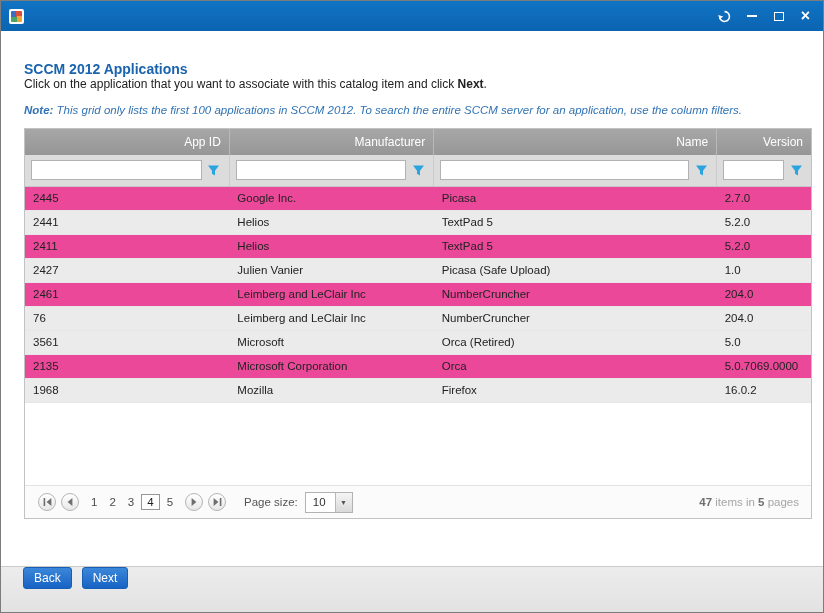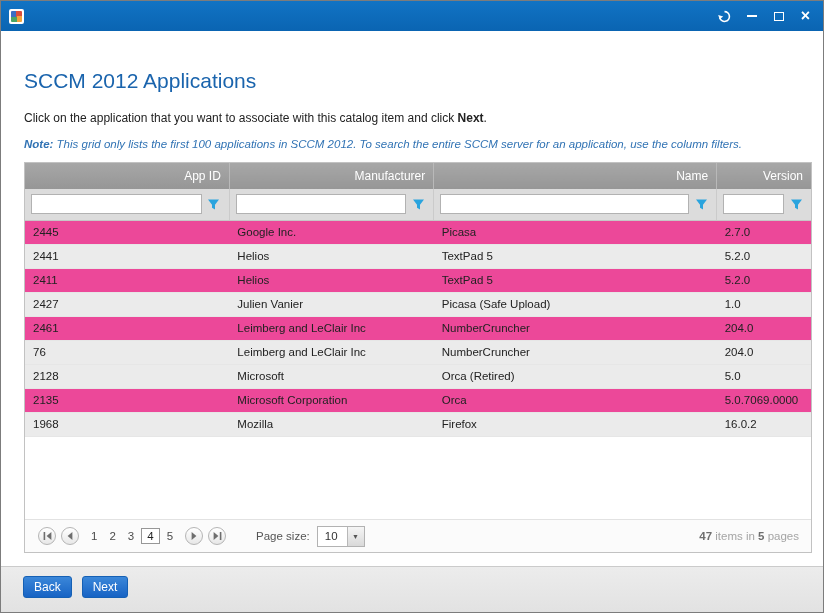--- a/index.html
+++ b/index.html
@@ -37,22 +37,22 @@
   }
   .glyph-min { width: 10px; height: 2px; background: #fff; display: block; }
   .glyph-max { width: 10px; height: 9px; border: 1.5px solid #fff; display: block; }
   .glyph-close { font-size: 16px; line-height: 1; font-weight: bold; }
   
   .content {
     flex: 1 1 auto; background: #fff;
     padding: 0 11px 0 23px;
     display: flex; flex-direction: column; overflow: hidden;
   }
-  .page-title { margin-top: 38px; font-size: 21px; font-weight: normal; color: #1a64ad; }
-  .instruction { margin-top: 18px; font-size: 12px; color: #222; }
+  .page-title { margin-top: 30px; font-size: 14px; font-weight: bold; color: #1a64ad; }
+  .instruction { font-size: 12px; color: #222; }
   .note { margin-top: 13px; font-size: 11.5px; font-style: italic; color: #3173b4; }
   .note .note-label { font-weight: bold; }
   
   .grid {
     margin-top: 12px; height: 391px;
     border: 1px solid #c2c2c2;
     display: flex; flex-direction: column; overflow: hidden;
   }
   table { width: 100%; border-collapse: collapse; table-layout: fixed; }
   thead tr.hdr th {
@@ -94,40 +94,40 @@
   }
   .pbtn {
     width: 18px; height: 18px; border-radius: 50%;
     border: 1px solid #b5b5b5; background: linear-gradient(#ffffff, #e7e7e7);
     display: flex; align-items: center; justify-content: center;
     cursor: pointer; padding: 0; margin: 0 1px;
   }
   .pages { display: flex; align-items: center; gap: 2px; margin: 0 3px; }
   .page-num { padding: 2px 5px; color: #4a4a4a; cursor: pointer; }
   .page-num.current { border: 1px solid #979797; background: #fff; padding: 1px 5px; color: #222; }
-  .page-size-group { margin-left: 26px; display: flex; align-items: center; gap: 7px; color: #555; }
+  .page-size-group { margin-left: 14px; display: flex; align-items: center; gap: 7px; color: #555; }
   .ps-select {
     display: flex; align-items: stretch; height: 21px;
     border: 1px solid #b2b2b2; background: #fff; cursor: pointer;
   }
   .ps-value { padding: 0 9px 0 7px; font-size: 11.5px; color: #333; display: flex; align-items: center; }
   .ps-arrow {
     width: 17px; border-left: 1px solid #b8b8b8;
     background: linear-gradient(#f5f5f5, #d9d9d9);
     display: flex; align-items: center; justify-content: center;
     font-size: 7px; color: #555;
   }
   .summary { margin-left: auto; color: #a5a5a5; font-size: 11.5px; }
   .summary .strong { color: #6e6e6e; font-weight: bold; }
   
   .footer {
     flex: 0 0 46px;
     background: linear-gradient(#ececec, #e2e2e2);
     border-top: 1px solid #cbcbcb;
-    display: flex; align-items: center; gap: 10px;
+    display: flex; align-items: flex-start; gap: 10px;
     padding: 0 0 6px 22px;
   }
   .btn {
     min-width: 46px; height: 22px;
     background: linear-gradient(#3b87d9, #1763c4);
     border: 1px solid #1560b4; border-radius: 3px;
     color: #fff; font-size: 12px; font-family: inherit;
     padding: 0 10px; cursor: pointer;
   }
 </style>
@@ -253,21 +253,21 @@
               <td>NumberCruncher</td>
               <td>204.0</td>
             </tr>
             <tr class="alt">
               <td>76</td>
               <td>Leimberg and LeClair Inc</td>
               <td>NumberCruncher</td>
               <td>204.0</td>
             </tr>
             <tr class="alt">
-              <td>2128</td>
+              <td>3561</td>
               <td>Microsoft</td>
               <td>Orca (Retired)</td>
               <td>5.0</td>
             </tr>
             <tr>
               <td>2135</td>
               <td>Microsoft Corporation</td>
               <td>Orca</td>
               <td>5.0.7069.0000</td>
             </tr>

